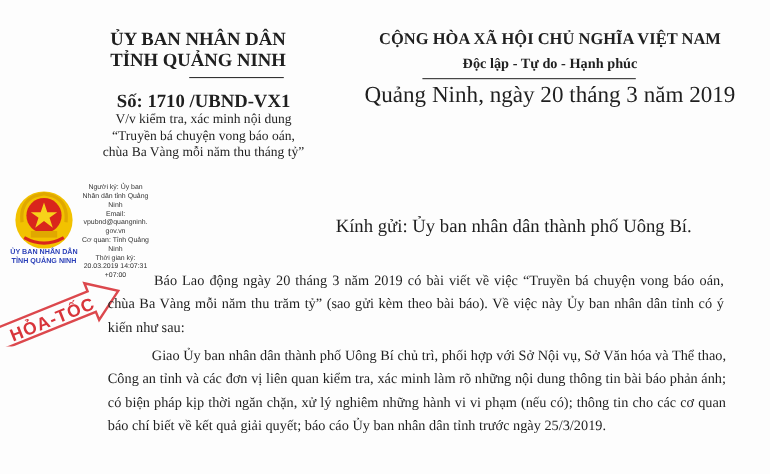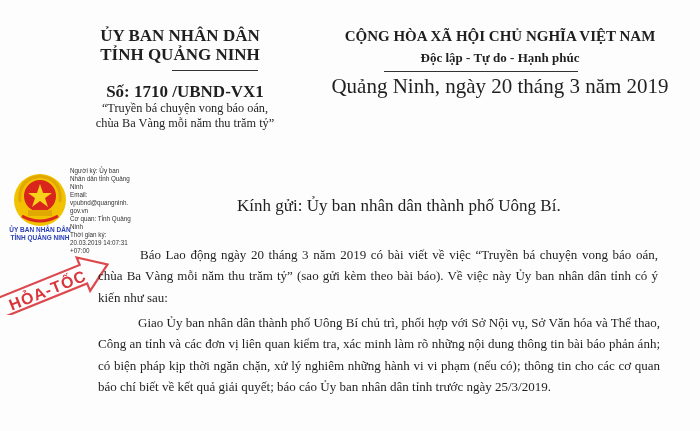--- a/index.html
+++ b/index.html
@@ -2,21 +2,21 @@
 <html><head>
 <meta charset="utf-8">
 <style>
   html, body { margin:0; padding:0; }
   body {
     width:700px; height:431px; overflow:hidden; position:relative;
     background:#fdfdfd;
     font-family:"Liberation Serif", "DejaVu Serif", serif;
     color:#1f1f1f;
   }
-  .abs { position:absolute; }
+  .abs { position:absolute;text-align:center; }
   .center { text-align:center; }
 
   
   #org-name { left:90px; top:26px; width:180px; font-size:17px; line-height:19px; font-weight:bold; }
   #org-rule { left:172px; top:70px; width:86px; height:1px; background:#333; }
   #doc-number { left:95px; top:82px; width:180px; font-size:17px; line-height:19px;font-weight:bold; }
   #subject { left:92px; top:101px; width:186px; font-size:12.3px; line-height:15px; }
 
   
   #nation { left:300px; top:27px; width:400px; font-size:15px; line-height:19px; font-weight:bold; }
@@ -41,22 +41,23 @@
 </head>
 <body>
 
 <div id="org-name" class="abs center">
   <div>ỦY BAN NHÂN DÂN</div>
   <div>TỈNH QUẢNG NINH</div>
 </div>
 <div id="org-rule" class="abs"></div>
 <div id="doc-number" class="abs center">Số: 1710 /UBND-VX1</div>
 <div id="subject" class="abs center">
+  <div>V/v kiểm tra, xác minh nội dung</div>
   <div>“Truyền bá chuyện vong báo oán,</div>
-  <div>chùa Ba Vàng mỗi năm thu trăm tỷ”</div>
+  <div>chùa Ba Vàng mỗi năm thu tháng tỷ”</div>
 </div>
 
 <div id="nation" class="abs center">CỘNG HÒA XÃ HỘI CHỦ NGHĨA VIỆT NAM</div>
 <div id="motto" class="abs center">Độc lập - Tự do - Hạnh phúc</div>
 <div id="motto-rule" class="abs"></div>
 <div id="place-date" class="abs center">Quảng Ninh, ngày 20 tháng 3 năm 2019</div>
 
 <div id="emblem" class="abs">
   <svg width="56" height="56" viewBox="0 0 56 56">
     <circle cx="28" cy="28" r="26" fill="#f2c200"></circle>

